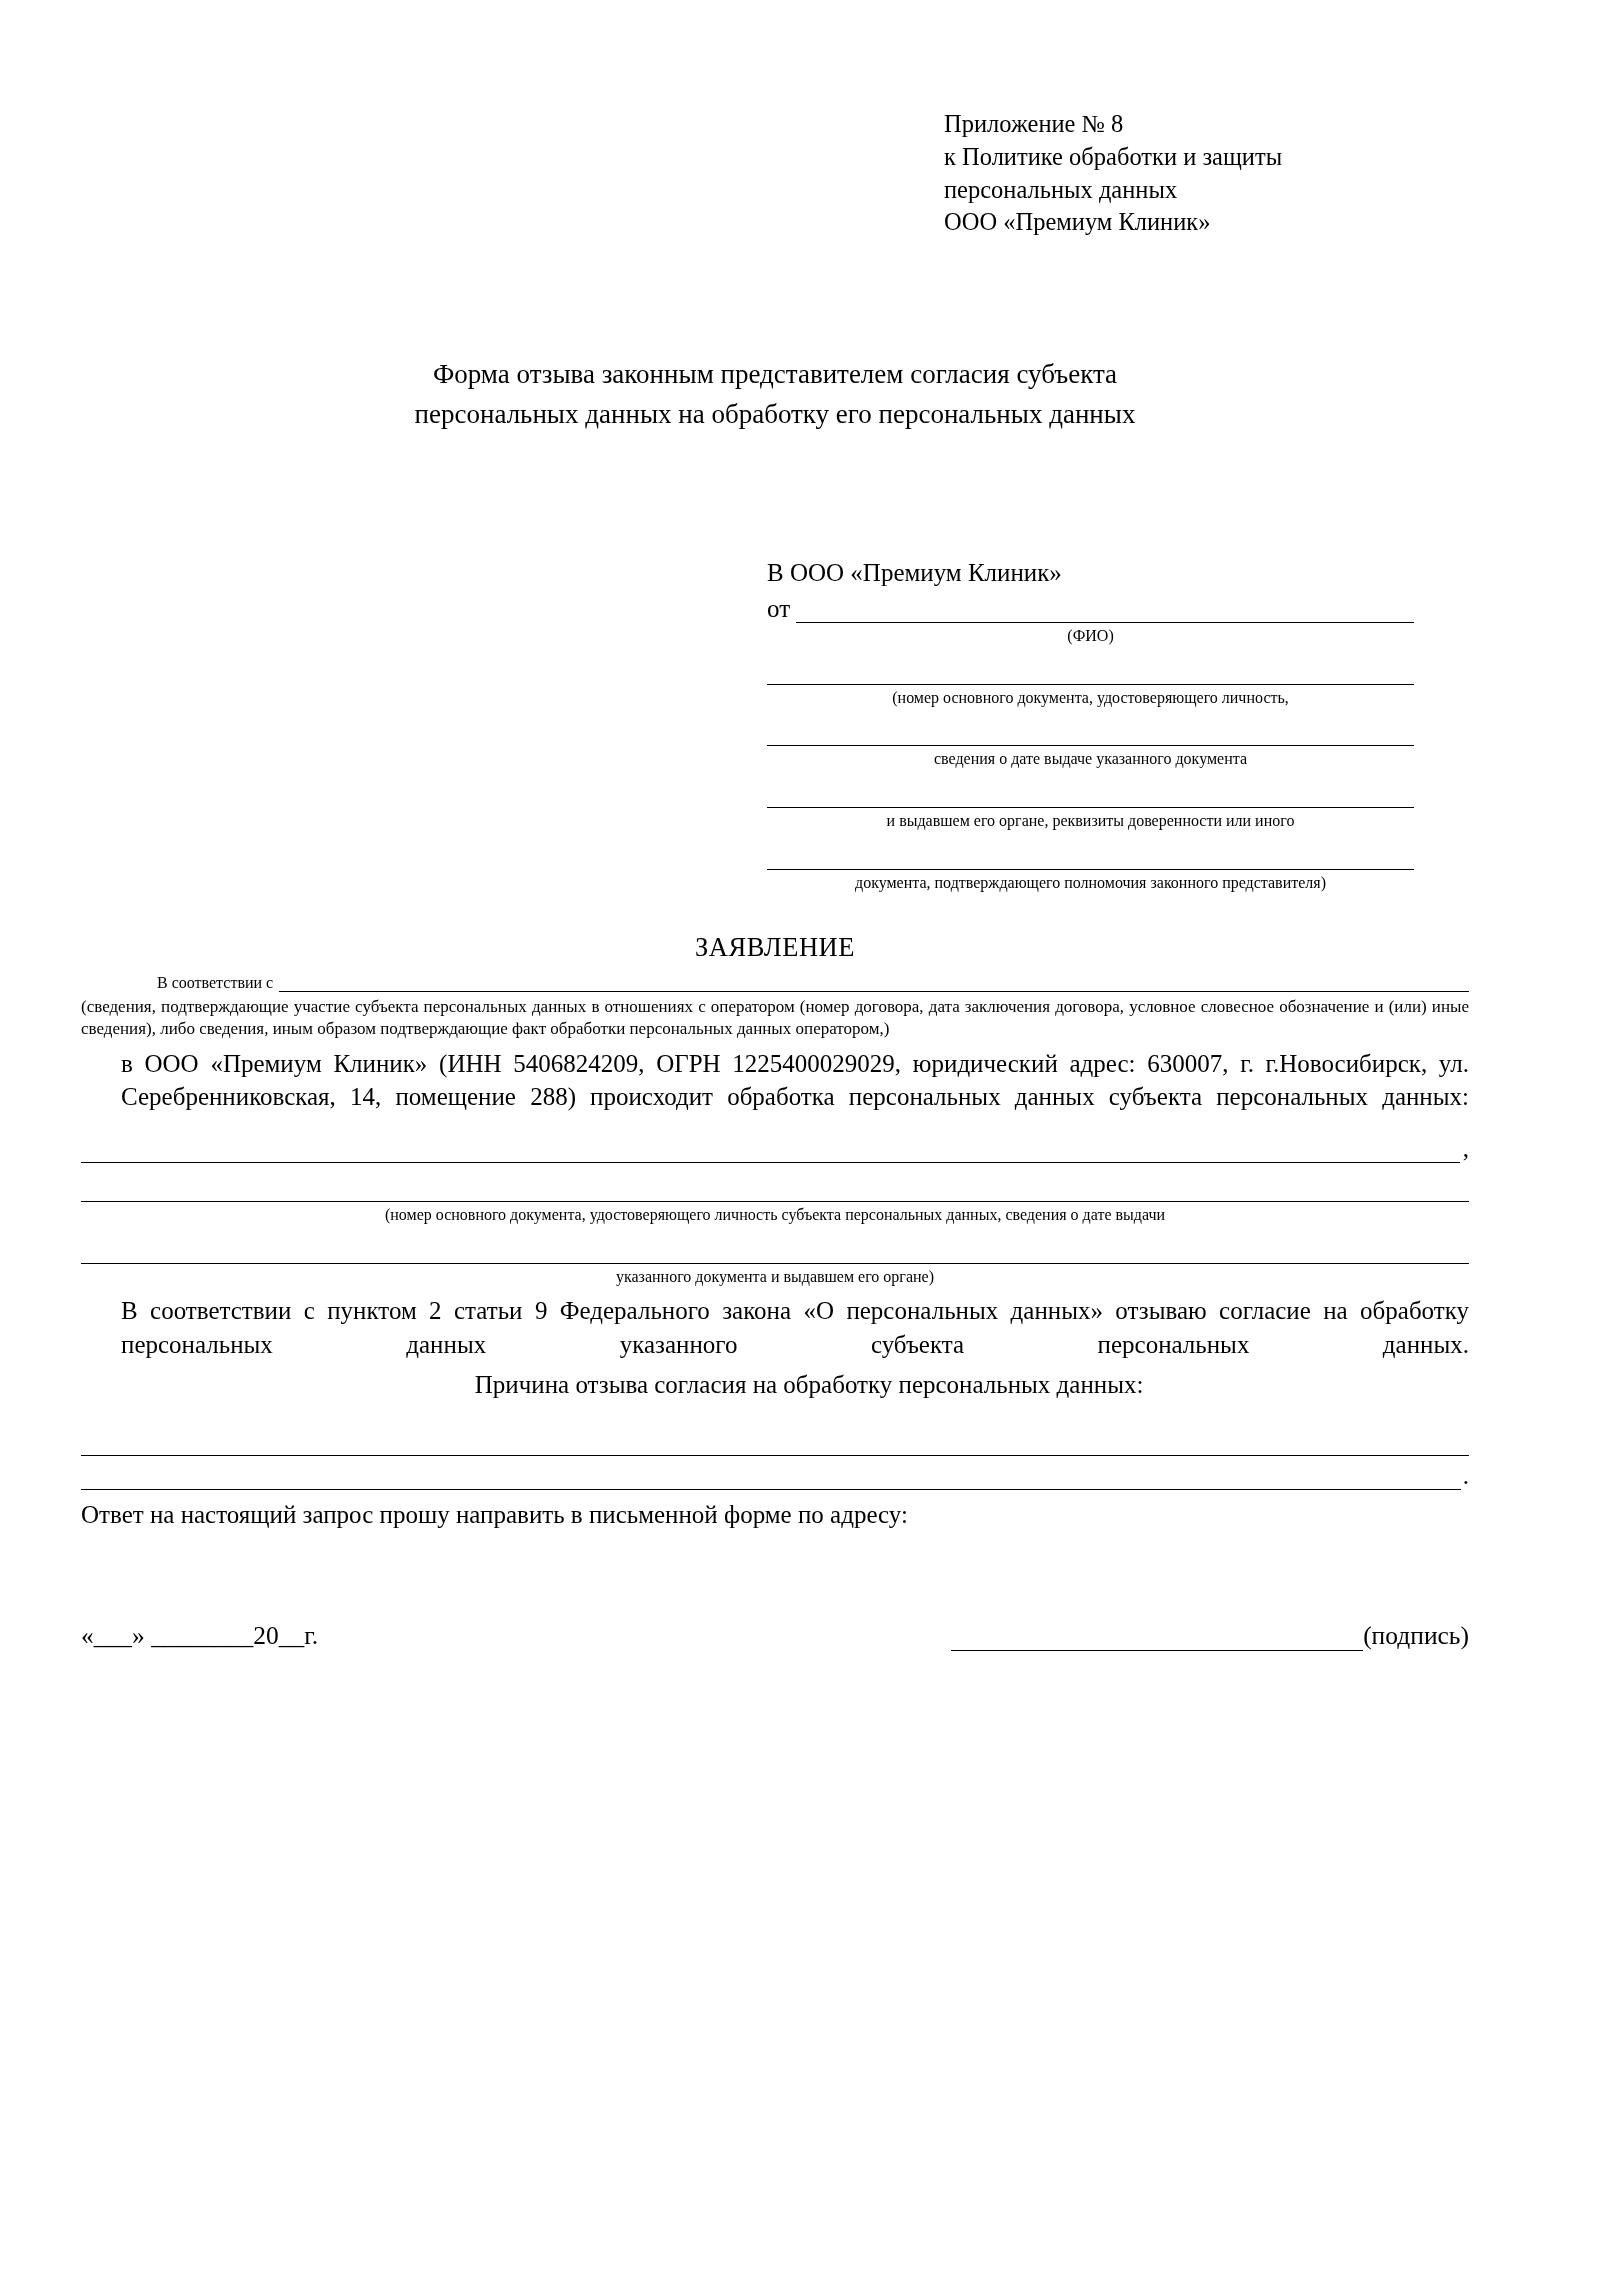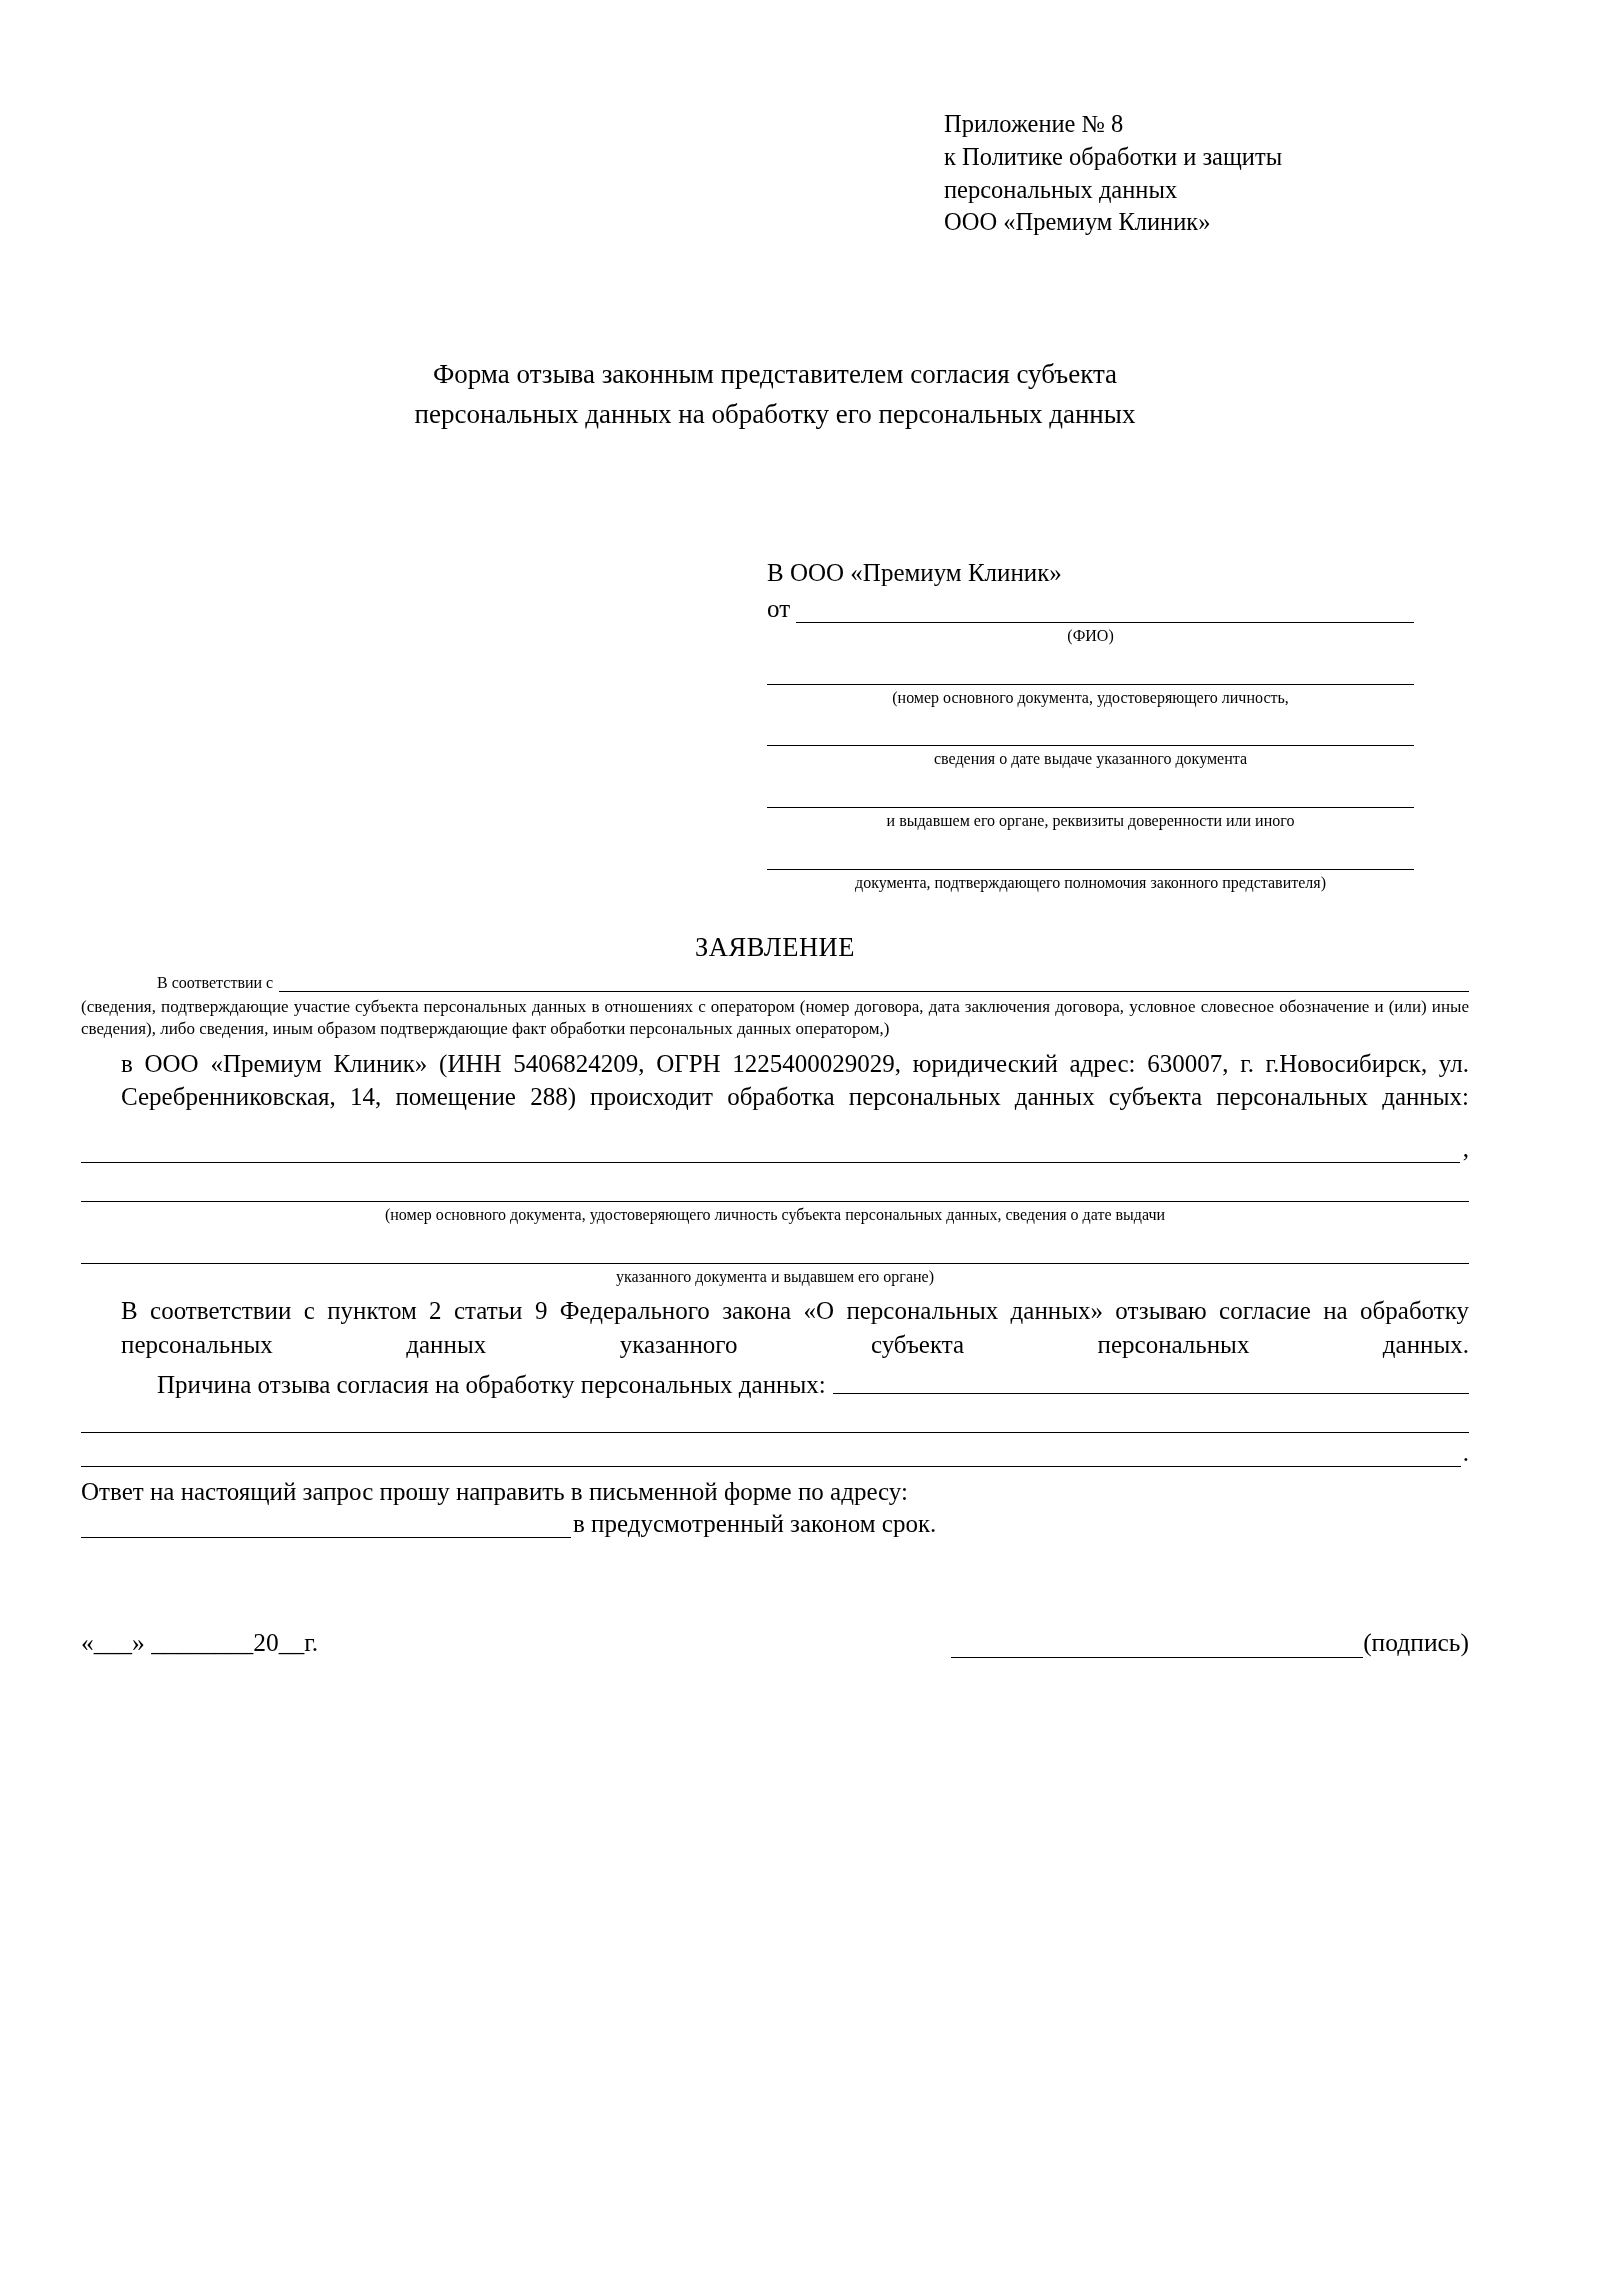--- a/index.html
+++ b/index.html
@@ -116,22 +116,23 @@
   }
   .line-with-comma .rule { height: 25.5px; }
   .line-with-comma .tail {
     flex: 0 0 auto;
     font-size: 25px;
     padding-left: 2.9px;
   }
 
   .reason-row {
     display: flex;
-    align-items: flex-start;
+    align-items: center;
     margin-top: 9.8px;
+    flex-direction: column;
   }
   .reason-row .lead {
     flex: 0 0 auto;
     padding-left: 76px;
     padding-right: 7.8px;
     white-space: nowrap;
     font-size: 25px;
   }
   .full-rule {
     border-bottom: 1.6px solid #000;
@@ -251,24 +252,20 @@
   </div>
   <div class="full-rule"></div>
   <div class="dot-end">
     <span class="full-rule"></span>
     <span class="tail">.</span>
   </div>
 
 
   <div class="para nojust">Ответ на настоящий запрос прошу направить в письменной форме по адресу:</div>
 
-  <div class="addr-row">
-    <span class="short-rule"></span>
-    <span class="tail">в предусмотренный законом срок.</span>
-  </div>
 
   <div class="sign-row">
     <span class="sign-left">«___» ________20__г.</span>
     <span class="sign-spacer"></span>
     <span class="sign-rule"></span>
     <span class="sign-label">(подпись)</span>
   </div>
 
 </div>
 

